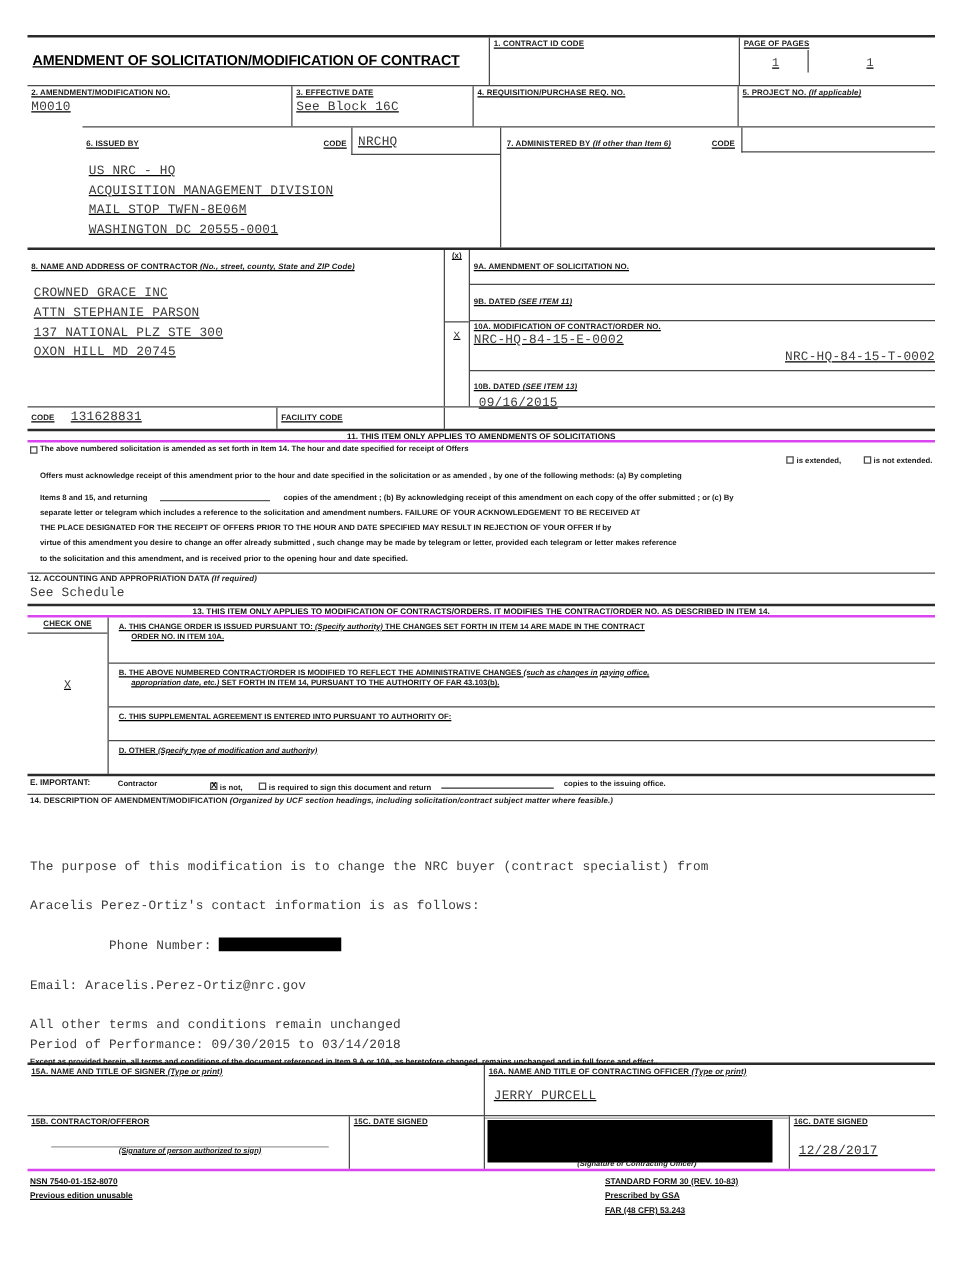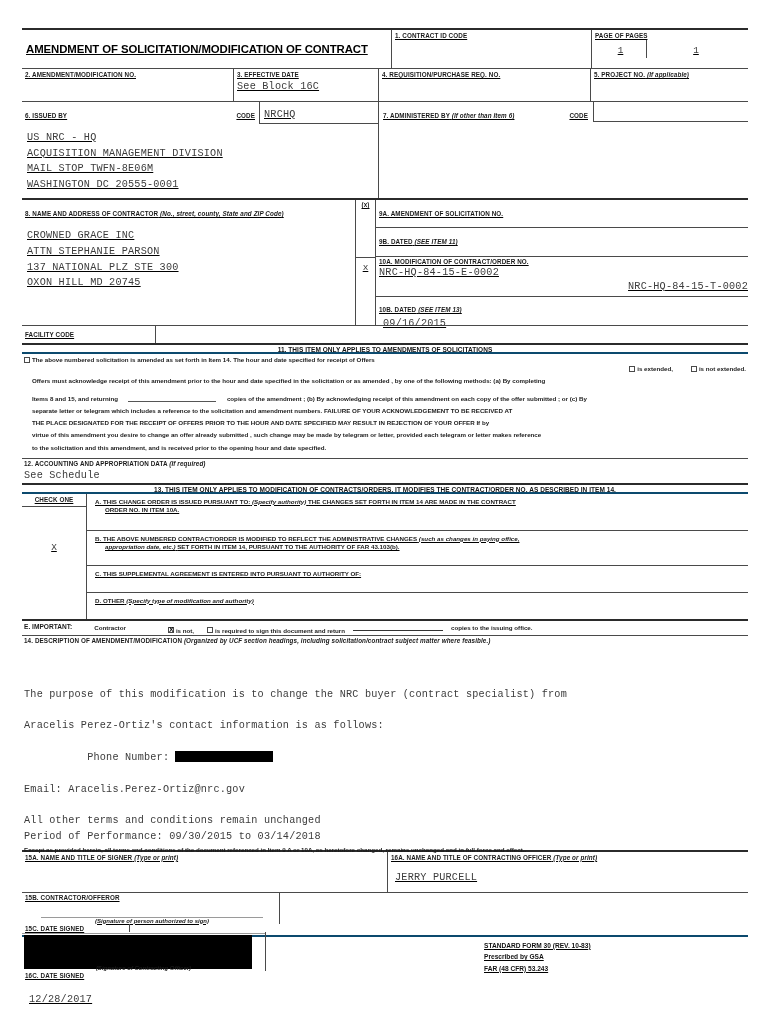--- a/index.html
+++ b/index.html
@@ -61,21 +61,21 @@
     color: #1a1a1a;
     font-weight: 600;
   }
   .row { display: flex; text-decoration: underline; }
   .cell { position: relative; box-sizing: border-box; }
   .brd-t { border-top: 1.1px solid #4a4a4a; }
   .brd-b { border-bottom: 1.1px solid #4a4a4a; }
   .brd-l { border-left: 1.1px solid #4a4a4a; }
   .brd-r { border-right: 1.1px solid #4a4a4a; }
   .thick-t { border-top: 2px solid #2b2b2b; }
-  .thick-b { border-bottom: 2px solid #0c4a6e; flex-direction: column; }
+  .thick-b { border-bottom: 2px solid #d946ef; }
 
   .pad { padding: 2px 3px 0 3px; }
 
   
   .cbx {
     display: inline-block;
     width: 6px;
     height: 6px;
     border: 1px solid #4a4a4a;
     box-sizing: border-box;
@@ -161,39 +161,40 @@
           <div class="cell" style="flex:1;display:flex;align-items:flex-end;justify-content:center;">
             <span class="typed-sm">1</span>
           </div>
         </div>
       </div>
     </div>
 
     <div class="row brd-t" style="height:32px;">
       <div class="cell brd-r pad" style="width:212px;">
         <div class="lbl">2. AMENDMENT/MODIFICATION NO.</div>
+        <div class="typed">M0010</div>
       </div>
       <div class="cell brd-r pad" style="width:145px;">
         <div class="lbl">3. EFFECTIVE DATE</div>
         <div class="typed">See Block 16C</div>
       </div>
       <div class="cell brd-r pad" style="width:212px;">
         <div class="lbl">4. REQUISITION/PURCHASE REQ. NO.</div>
         <div class="typed"></div>
       </div>
       <div class="cell pad" style="width:157px;">
         <div class="lbl">
           <span>5. PROJECT NO.</span>
           <i>(If applicable)</i>
         </div>
         <div class="typed"></div>
       </div>
     </div>
 
-    <div class="row brd-t" style="height:96px;">
+    <div class="row brd-t" style="height:96px;margin-left:44px;">
 
       <div class="cell brd-r" style="width:357px;">
         <div style="display:flex;">
           <div style="flex:1;padding:2px 0 0 3px;">
             <span class="lbl">6. ISSUED BY</span>
           </div>
           <div style="padding:2px 4px 0 0;">
             <span class="lbl">CODE</span>
           </div>
           <div class="cell brd-l brd-b" style="width:119px;padding:1px 0 0 4px;">
@@ -270,20 +271,24 @@
           <span class="lbl">
             <span>10B. DATED</span>
             <i>(SEE ITEM 13)</i>
           </span>
           <div class="typed" style="padding-left:4px;">09/16/2015</div>
         </div>
       </div>
     </div>
 
     <div class="row brd-t" style="height:17px;">
+      <div class="cell brd-r" style="width:200px;display:flex;align-items:center;padding-left:3px;">
+        <span class="lbl">CODE</span>
+        <span class="typed" style="padding-left:13px;">131628831</span>
+      </div>
       <div class="cell brd-r" style="width:134px;display:flex;align-items:center;padding-left:3px;">
         <span class="lbl">FACILITY CODE</span>
         <span class="typed" style="padding-left:8px;"></span>
       </div>
       <div class="cell" style="flex:1;"></div>
     </div>
 
     <div class="cell thick-t thick-b" style="height:11px;padding-top:1px;">
       <div class="sect-head">11. THIS ITEM ONLY APPLIES TO AMENDMENTS OF SOLICITATIONS</div>
     </div>

